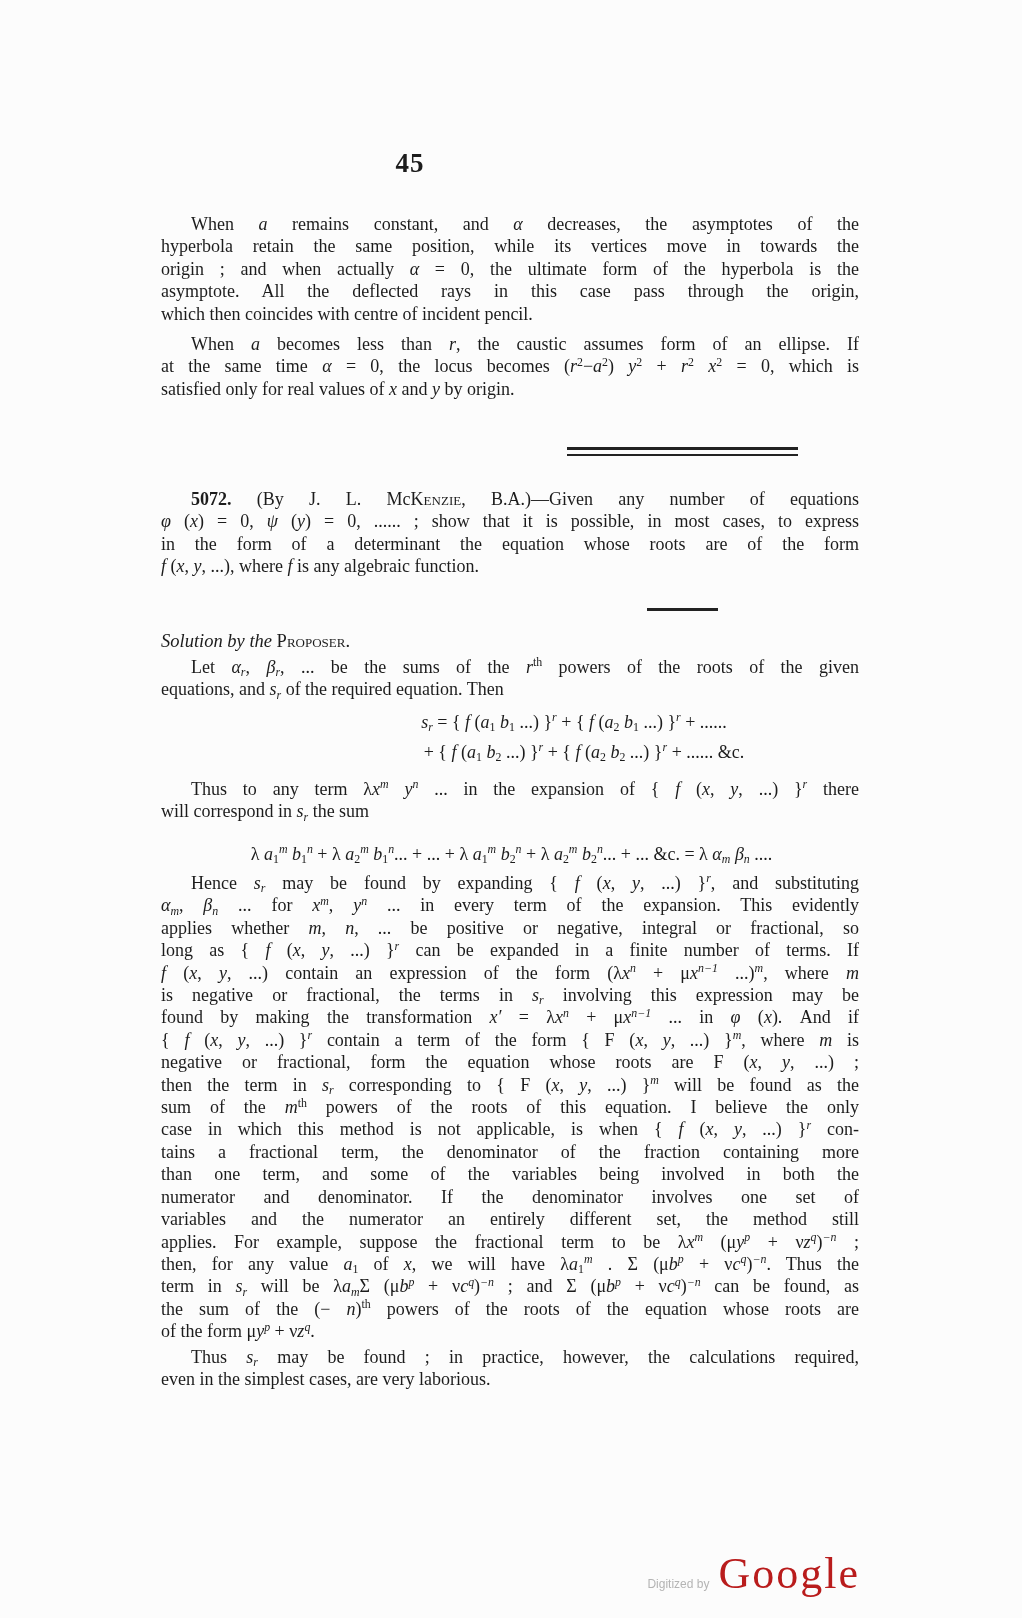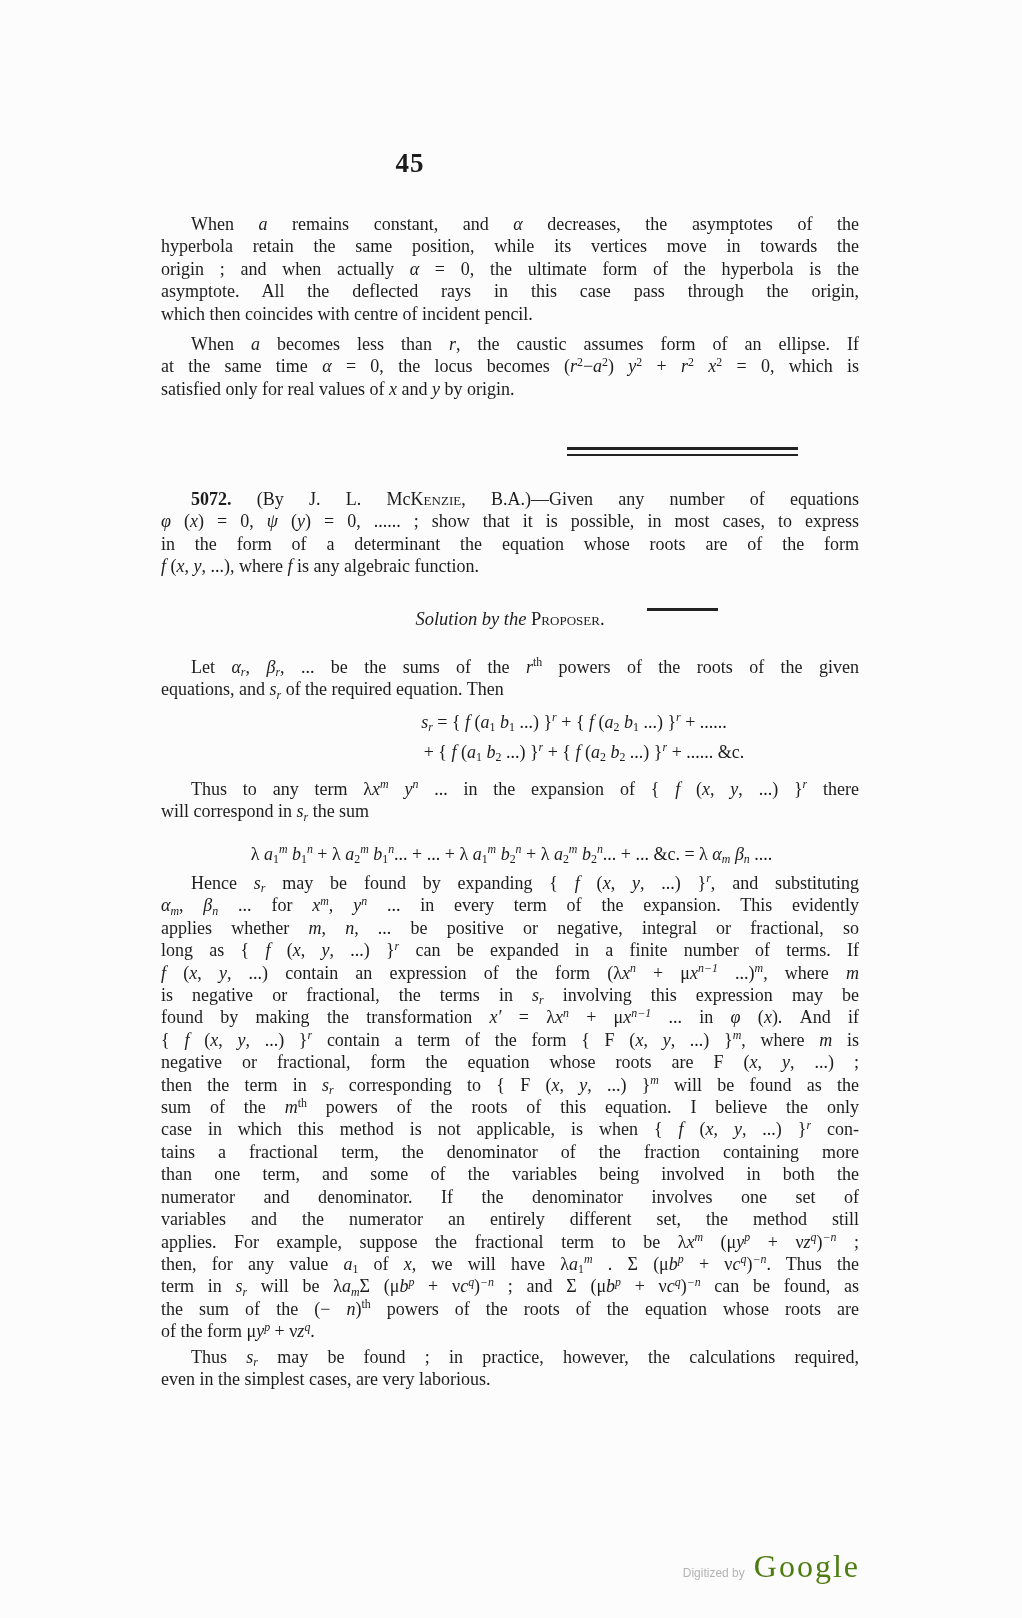--- a/index.html
+++ b/index.html
@@ -35,39 +35,39 @@
   #sp4{top:1346px;}
   .rule-double{
     position:absolute;top:447px;left:406px;width:231px;height:4px;
     border-top:3px solid #222;border-bottom:2px solid #222;
   }
   .rule-short{
     position:absolute;top:608px;left:486px;width:71px;height:0;
     border-top:3px solid #222;
   }
   #sol-heading{
-    position:absolute;top:608px;width:698px;text-align:center;font-size:18.5px;
+    position:absolute;top:630px;width:698px;text-align:left;font-size:18.5px;
   }
   .sup{font-size:66%;line-height:0;position:relative;top:-0.55em;}
   .sub{font-size:66%;line-height:0;position:relative;top:0.28em;}
   .i{font-style:italic;}
   .b{font-weight:bold;}
   .sc{font-variant:small-caps;}
   .watermark{
     position:absolute;top:1548px;left:0;width:1022px;
     display:flex;justify-content:flex-end;align-items:baseline;
     padding-right:162px;box-sizing:border-box;gap:9px;
   }
   .wm-prefix{
     font-family:"Liberation Sans","DejaVu Sans",sans-serif;
     font-size:12px;color:#b4b4b4;
   }
   .wm-logo{
     font-family:"Liberation Serif","DejaVu Serif",serif;
-    font-size:32px;color:#4d7c0f;letter-spacing:2px;
+    font-size:44px;color:#b91c1c;letter-spacing:2px;
   }
 </style>
 </head>
 <body>
 
 <div class="page">
 
   <div class="pageno">45</div>
 
   <div class="content">

